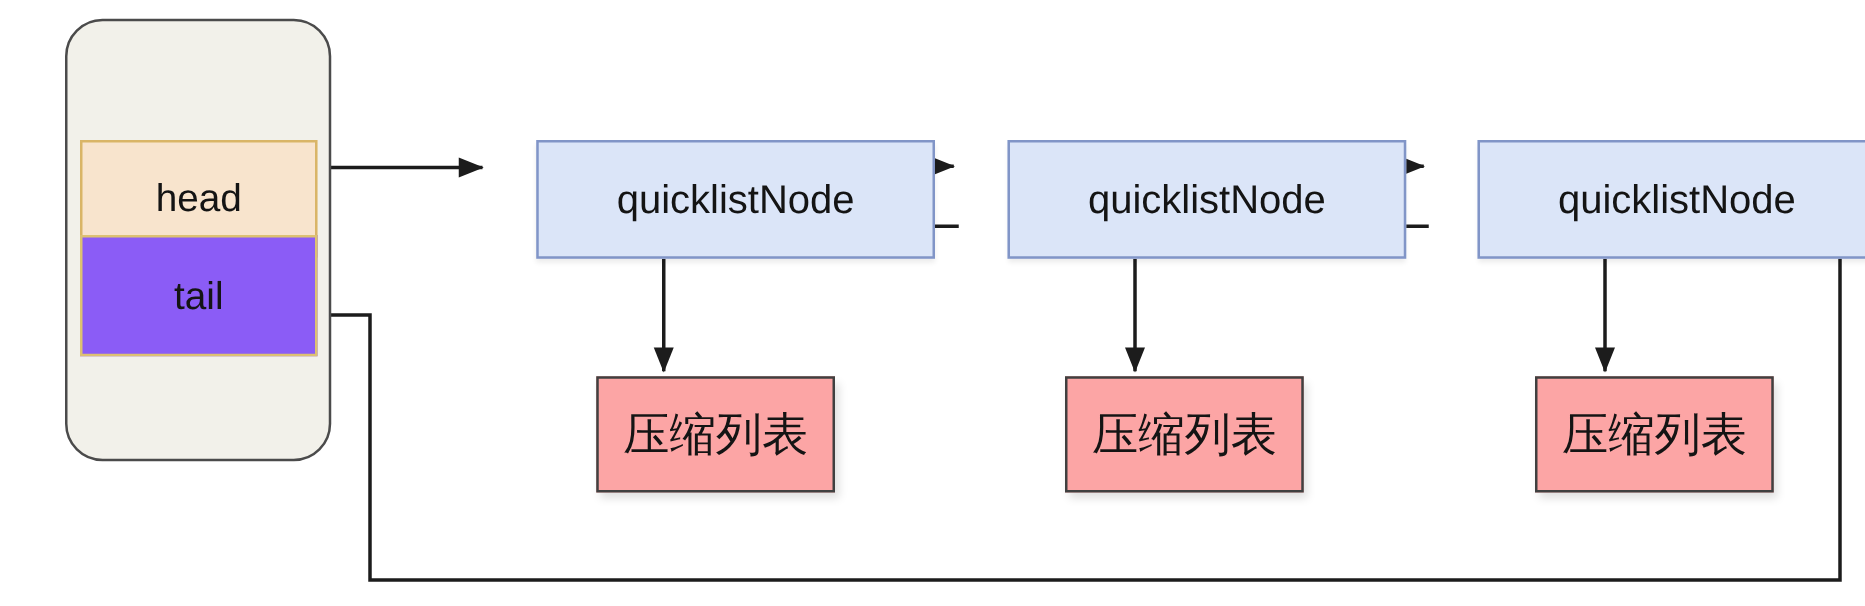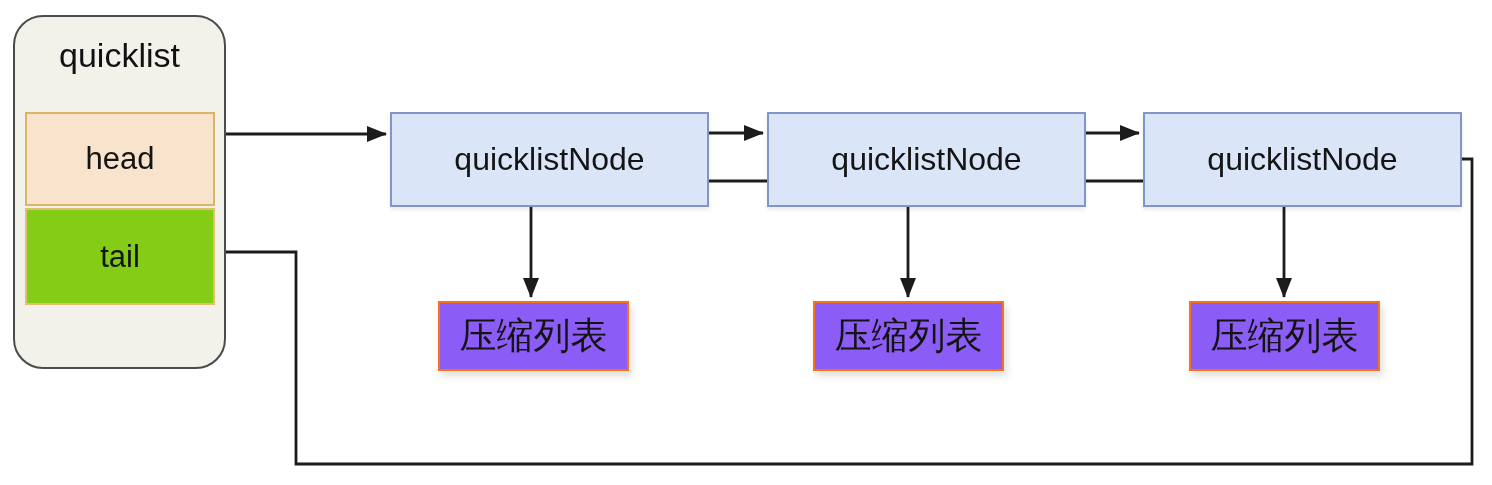--- a/index.html
+++ b/index.html
@@ -12,20 +12,21 @@
   }
   .canvas { position: absolute; inset: 0; width: 1492px; height: 485px; }
 
   .box {
     position: absolute;
     display: flex;
     align-items: center;
     justify-content: center;
     color: #141414;
     text-align: center;
+    margin-left: 39px;
   }
 
   .quicklist-container {
     left: 13px; top: 15px; width: 213px; height: 354px;
     background: #f2f1ea;
     border: 2.5px solid #4b4b4b;
     border-radius: 30px;
   }
   .quicklist-title {
     position: absolute;
@@ -34,41 +35,41 @@
     font-size: 34px;
     color: #111111;
   }
   .head-cell {
     left: 25px; top: 112px; width: 190px; height: 94px;
     background: #f8e4cd;
     border: 2px solid #d9b567;
     font-size: 31px;
   }
   .tail-cell {
-    left: 25px; top: 208px; width: 190px; height: 97px;
-    background: #84cc16;
+    left: 25px; top: 188px; width: 190px; height: 97px;
+    background: #8b5cf6;
     border: 2px solid #ddc172;
     font-size: 31px;
   }
 
   .node {
     top: 112px; width: 319px; height: 95px;
     background: #dbe5f8;
     border: 2px solid #8195c7;
     font-size: 32px;
     box-shadow: 0 3px 4px rgba(0,0,0,0.08);
   }
   .node-1 { left: 390px; }
   .node-2 { left: 767px; }
   .node-3 { left: 1143px; }
 
   .ziplist {
-    top: 301px; width: 191px; height: 70px;
-    background: #8b5cf6;
-    border: 2px solid #f97316;
+    top: 301px; width: 191px; height: 93px;
+    background: #fca5a5;
+    border: 2px solid #404040;
     font-size: 37px;
     box-shadow: 3px 5px 7px rgba(0,0,0,0.13);
   }
   .ziplist-1 { left: 438px; }
   .ziplist-2 { left: 813px; }
   .ziplist-3 { left: 1189px; }
 
   svg.arrow-layer {
     position: absolute; inset: 0;
     width: 1492px; height: 485px;
@@ -101,21 +102,20 @@
     <line x1="1143" y1="181" x2="1052" y2="181" marker-end="url(#arrowhead)"></line>
 
     <line x1="531" y1="207" x2="531" y2="297" marker-end="url(#arrowhead)"></line>
     <line x1="908" y1="207" x2="908" y2="297" marker-end="url(#arrowhead)"></line>
     <line x1="1284" y1="207" x2="1284" y2="297" marker-end="url(#arrowhead)"></line>
 
     <polyline points="215,252 296,252 296,464 1472,464 1472,159 1431,159" marker-end="url(#arrowhead)"></polyline>
   </svg>
 
   <div class="box quicklist-container"></div>
-  <div class="quicklist-title">quicklist</div>
   <div class="box head-cell">head</div>
   <div class="box tail-cell">tail</div>
 
   <div class="box node node-1">quicklistNode</div>
   <div class="box node node-2">quicklistNode</div>
   <div class="box node node-3">quicklistNode</div>
 
   <div class="box ziplist ziplist-1">压缩列表</div>
   <div class="box ziplist ziplist-2">压缩列表</div>
   <div class="box ziplist ziplist-3">压缩列表</div>

